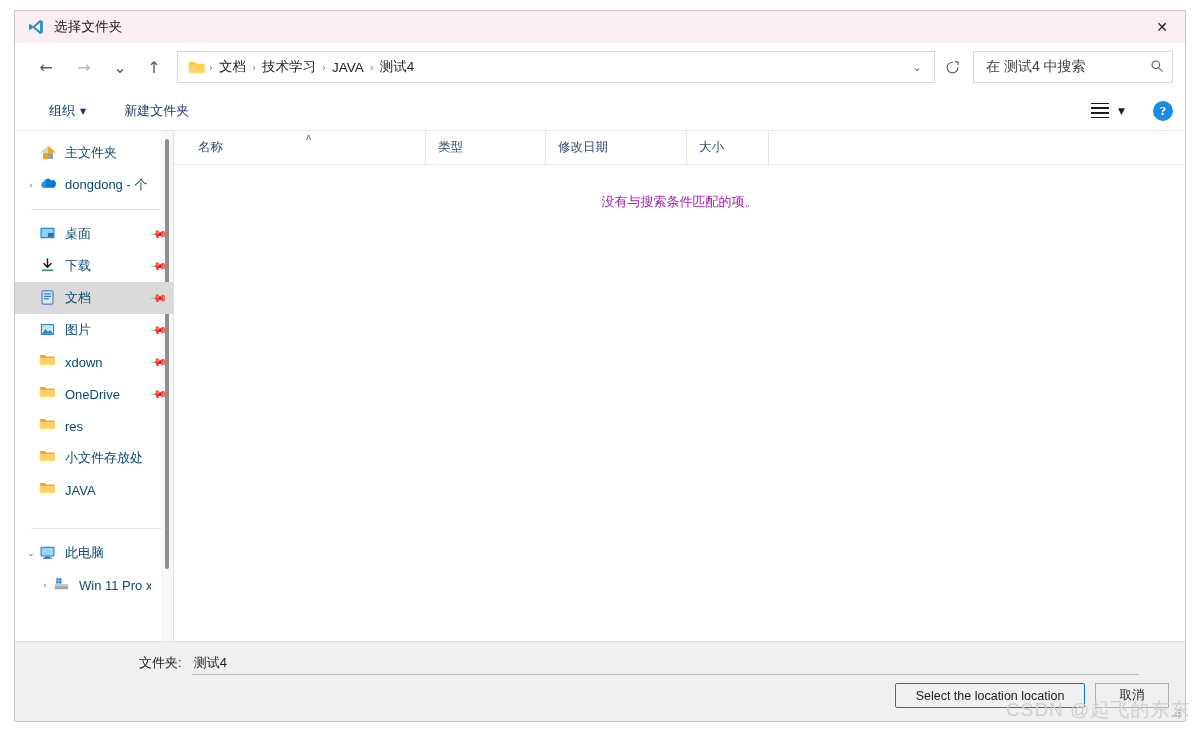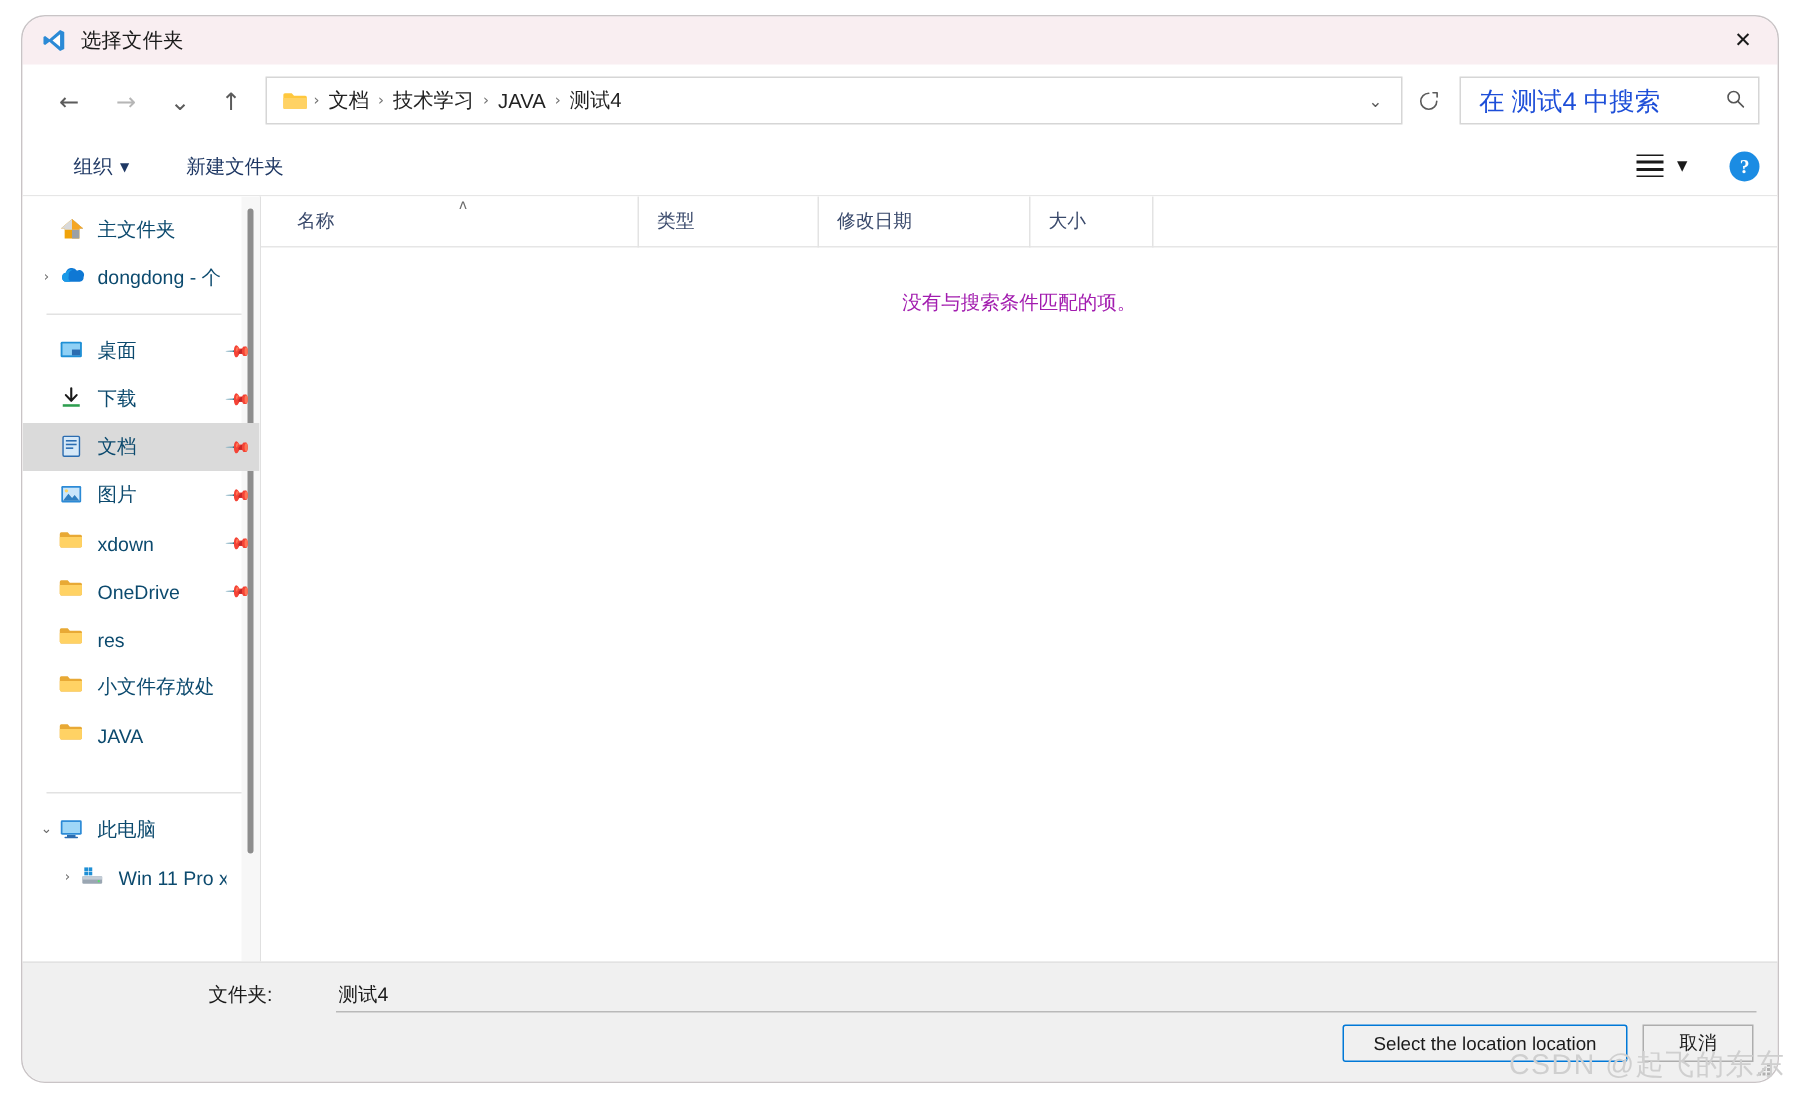--- a/index.html
+++ b/index.html
@@ -11,21 +11,21 @@
     overflow: hidden;
   }
 
   
   .window {
     position: absolute;
     left: 14px; top: 10px;
     width: 1172px; height: 712px;
     background: #ffffff;
     border: 1px solid #c9c4c6;
-    border-radius: 16px;
+    border-radius: 1px;
     overflow: hidden;
     display: flex;
     flex-direction: column;
   }
 
   
   .titlebar {
     height: 32px;
     background: #f9eef1;
     display: flex;
@@ -123,22 +123,22 @@
     flex: 0 0 200px;
     border: 1px solid #d6d6d6;
     background: #ffffff;
     display: flex;
     align-items: center;
     padding: 0 8px 0 12px;
     margin-left: 4px;
   }
   .search-placeholder {
     flex: 1 1 auto;
-    font-size: 17px;
-    color: #1d4ed8;
+    font-size: 14px;
+    color: #404040;
     white-space: nowrap;
     overflow: hidden;
   }
   .search-icon { color: #555; font-size: 14px; flex: 0 0 auto; }
 
   
   .toolbar {
     height: 40px;
     flex: 0 0 40px;
     background: #ffffff;
@@ -305,21 +305,21 @@
   
   .footer {
     flex: 0 0 80px;
     background: #f0f0f0;
     position: relative;
     border-top: 1px solid #e2e2e2;
   }
   .folder-row {
     position: absolute;
     left: 124px; top: 12px;
-    display: flex; align-items: baseline; gap: 32px;
+    display: flex; align-items: baseline;
   }
   .folder-label {
     font-size: 13px;
     color: #1a1a1a;
     margin-right: 10px;
   }
   .folder-input {
     width: 947px;
     border: none;
     border-bottom: 1px solid #b9b9b9;

